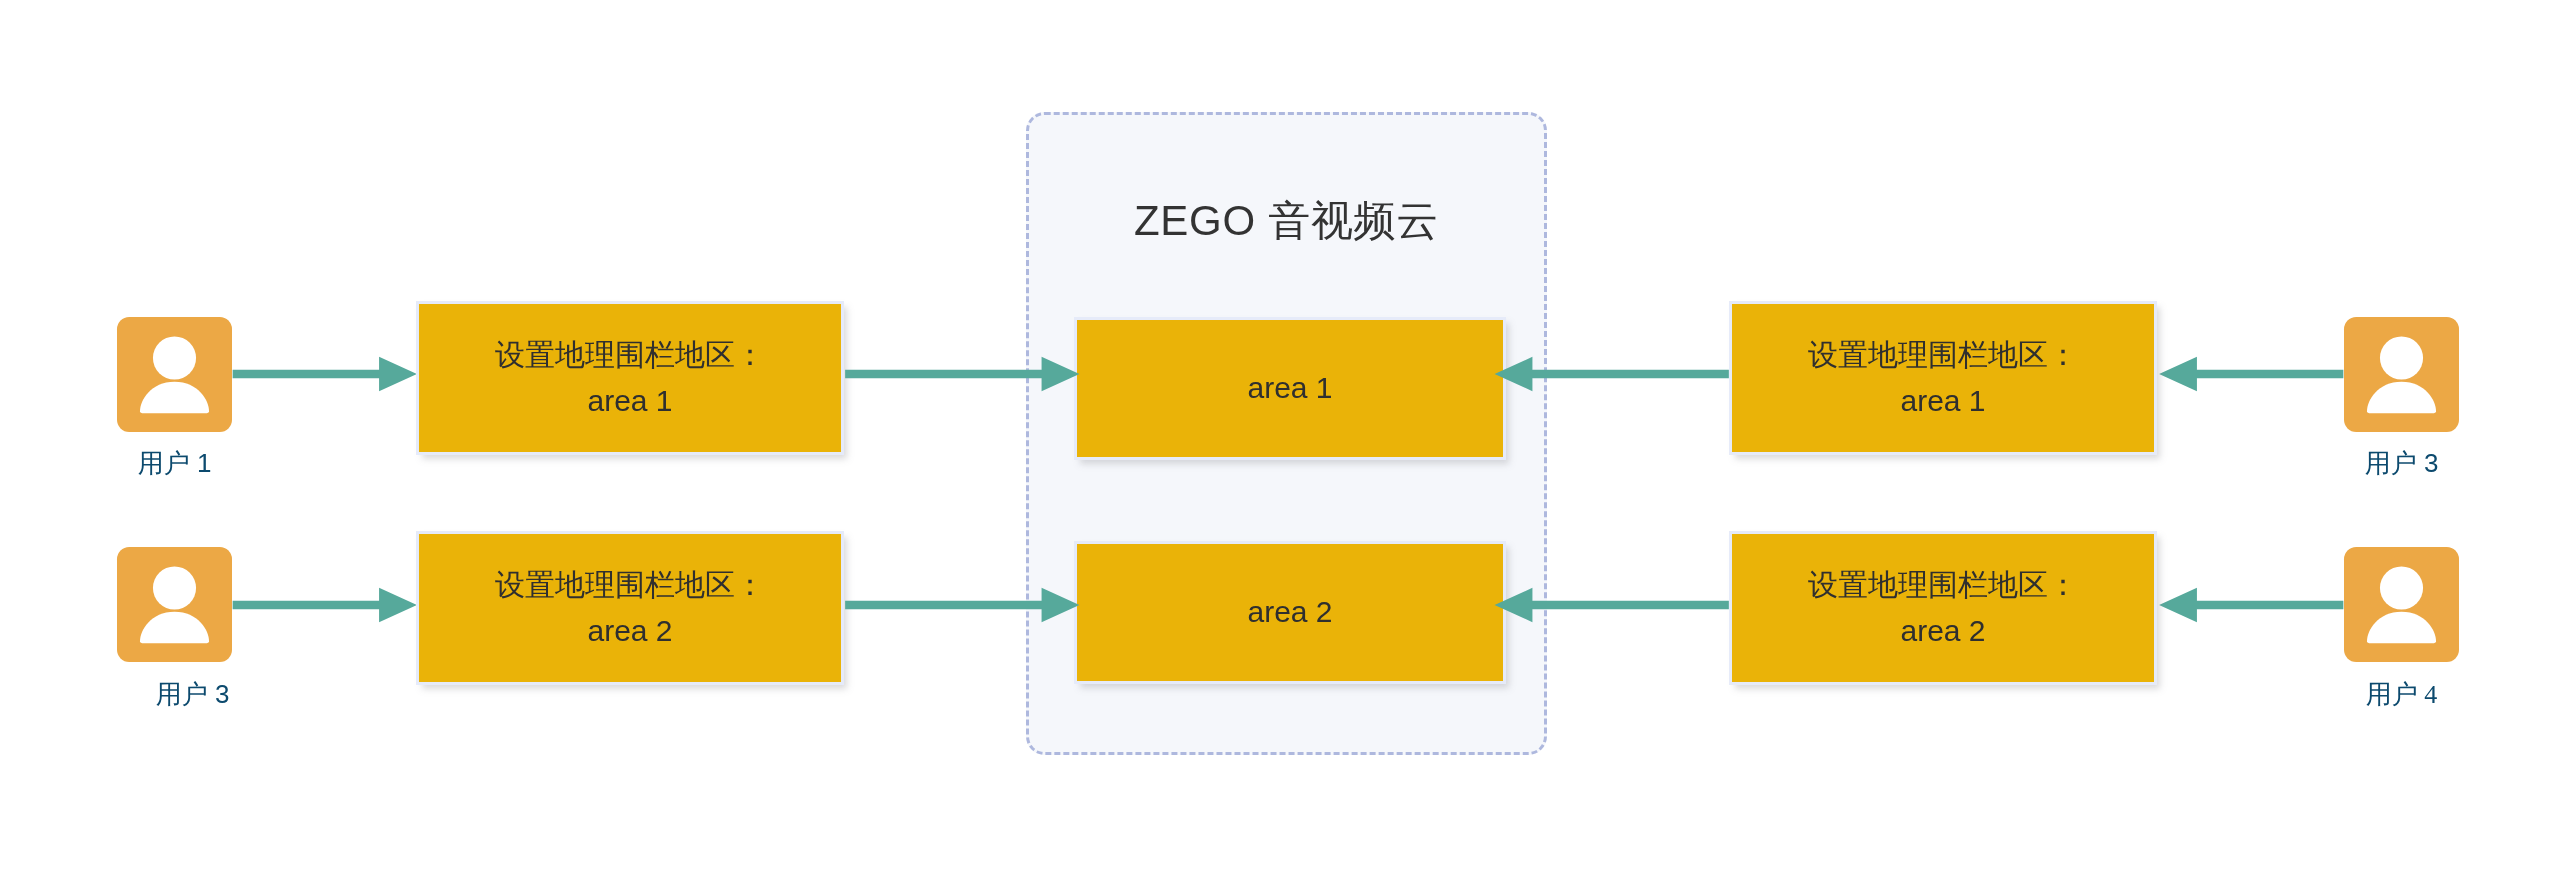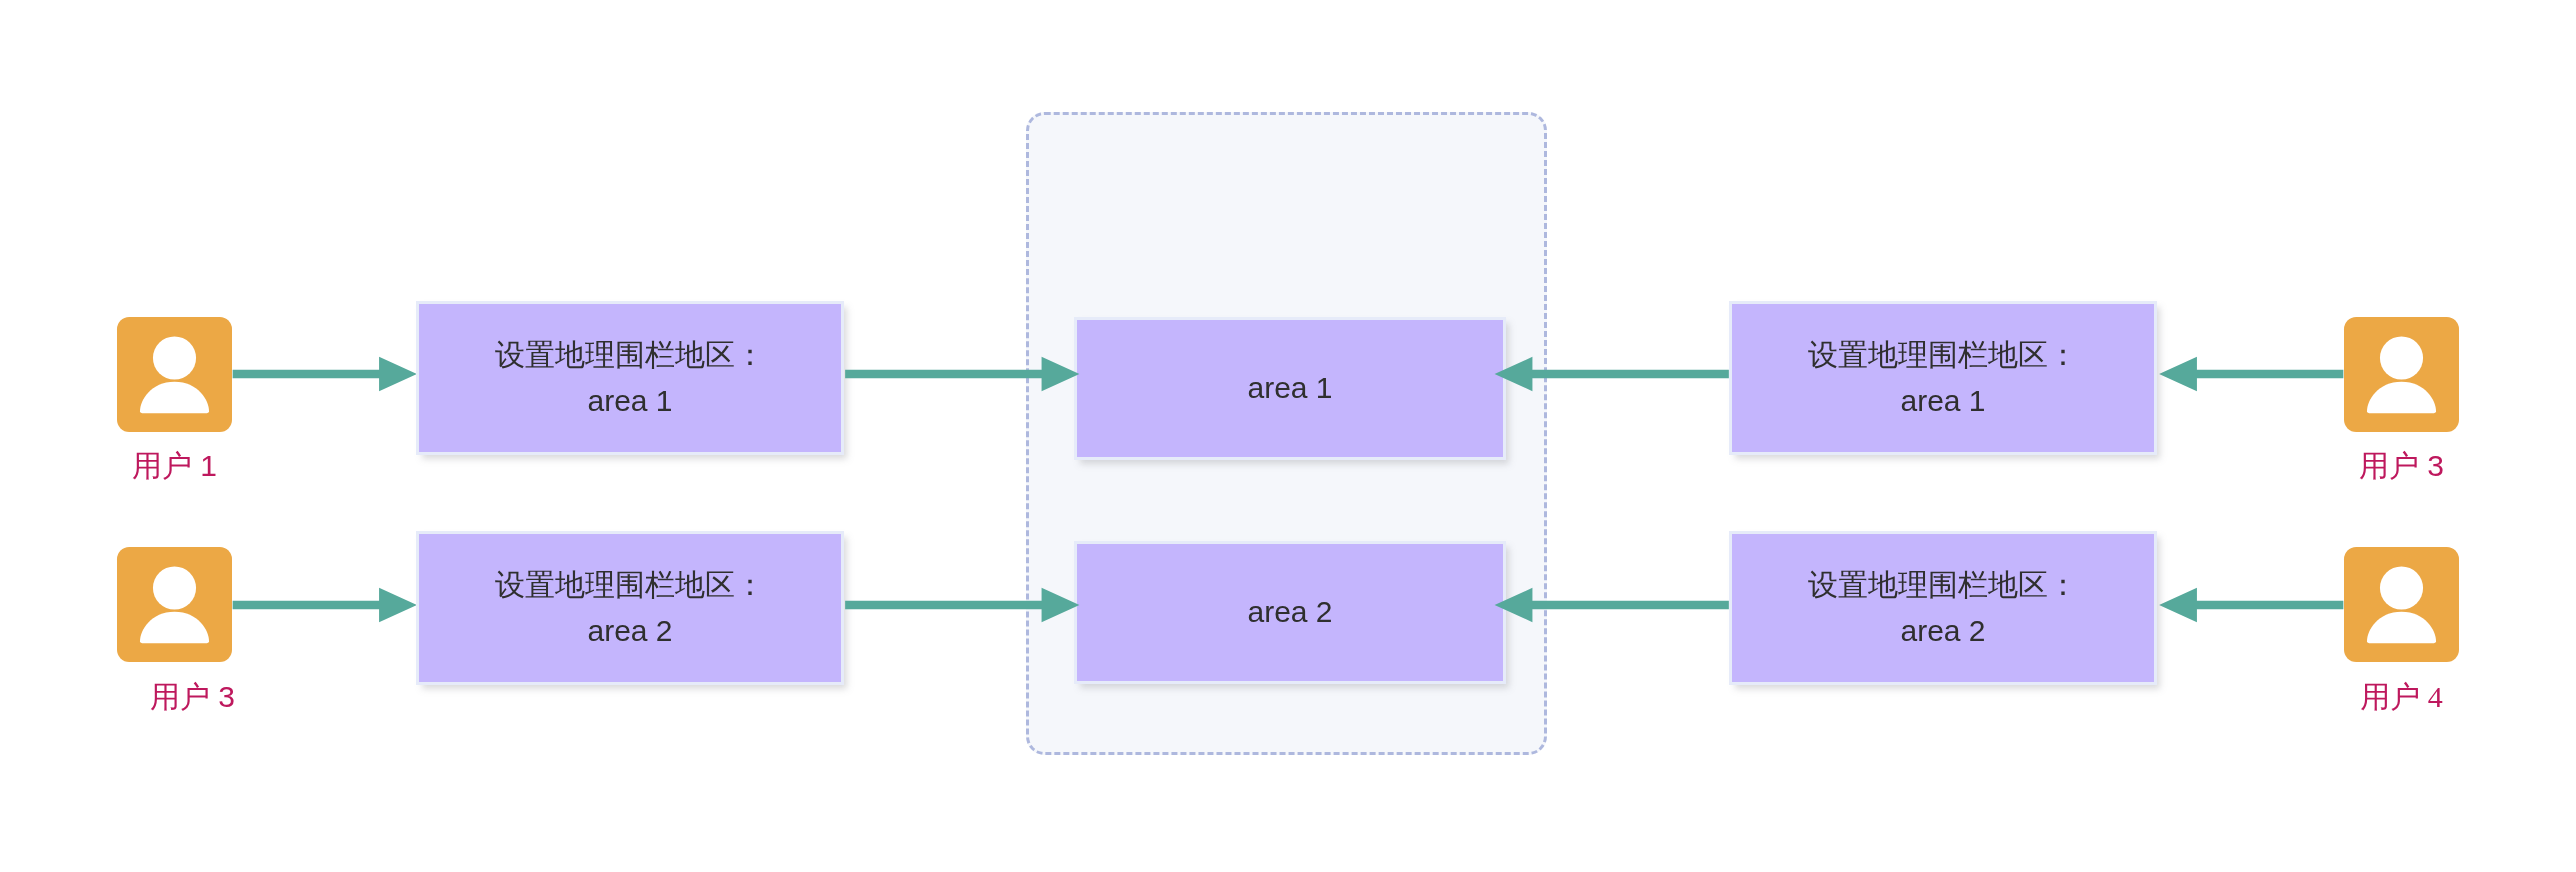--- a/index.html
+++ b/index.html
@@ -39,21 +39,21 @@
     font-size: 42px;
     color: #333333;
     letter-spacing: 0.7px;
     white-space: nowrap;
   }
 
   
   .card {
     position: absolute;
     box-sizing: border-box;
-    background: #c4b5fd;
+    background: #eab308;
     border: 3.6px solid #e6ebf9;
     box-shadow: 4.3px 5px 6.5px -1.4px rgba(150,150,155,0.34);
     display: flex;
     flex-direction: column;
     align-items: center;
     justify-content: center;
     color: #2f2f2f;
   }
   .card-line {
     font-size: 30px;
@@ -82,38 +82,39 @@
     width: 115px;
     height: 115px;
     background: #eca845;
     border-radius: 12.2px;
   }
   .avatar svg { display: block; }
   .avatar-label {
     position: absolute;
     width: 173px;
     text-align: center;
-    font-size: 30px;
-    color: #be185d;
+    font-size: 26px;
+    color: #0c4a6e;
     white-space: nowrap;
   }
 
   
   .arrow {
     position: absolute;
     height: 40px;
   }
   .arrow svg { display: block; }
 </style>
 </head>
 <body>
 
 <div id="canvas">
 
   <div class="cloud"></div>
+  <div class="cloud-title">ZEGO 音视频云</div>
 
   <div class="card area" style="left:1074px; top:317px;">
     <div class="card-line area-label">area 1</div>
   </div>
 
   <div class="card area" style="left:1074px; top:541px;">
     <div class="card-line area-label">area 2</div>
   </div>
 
   <div class="avatar" style="left:117px; top:317px;">

